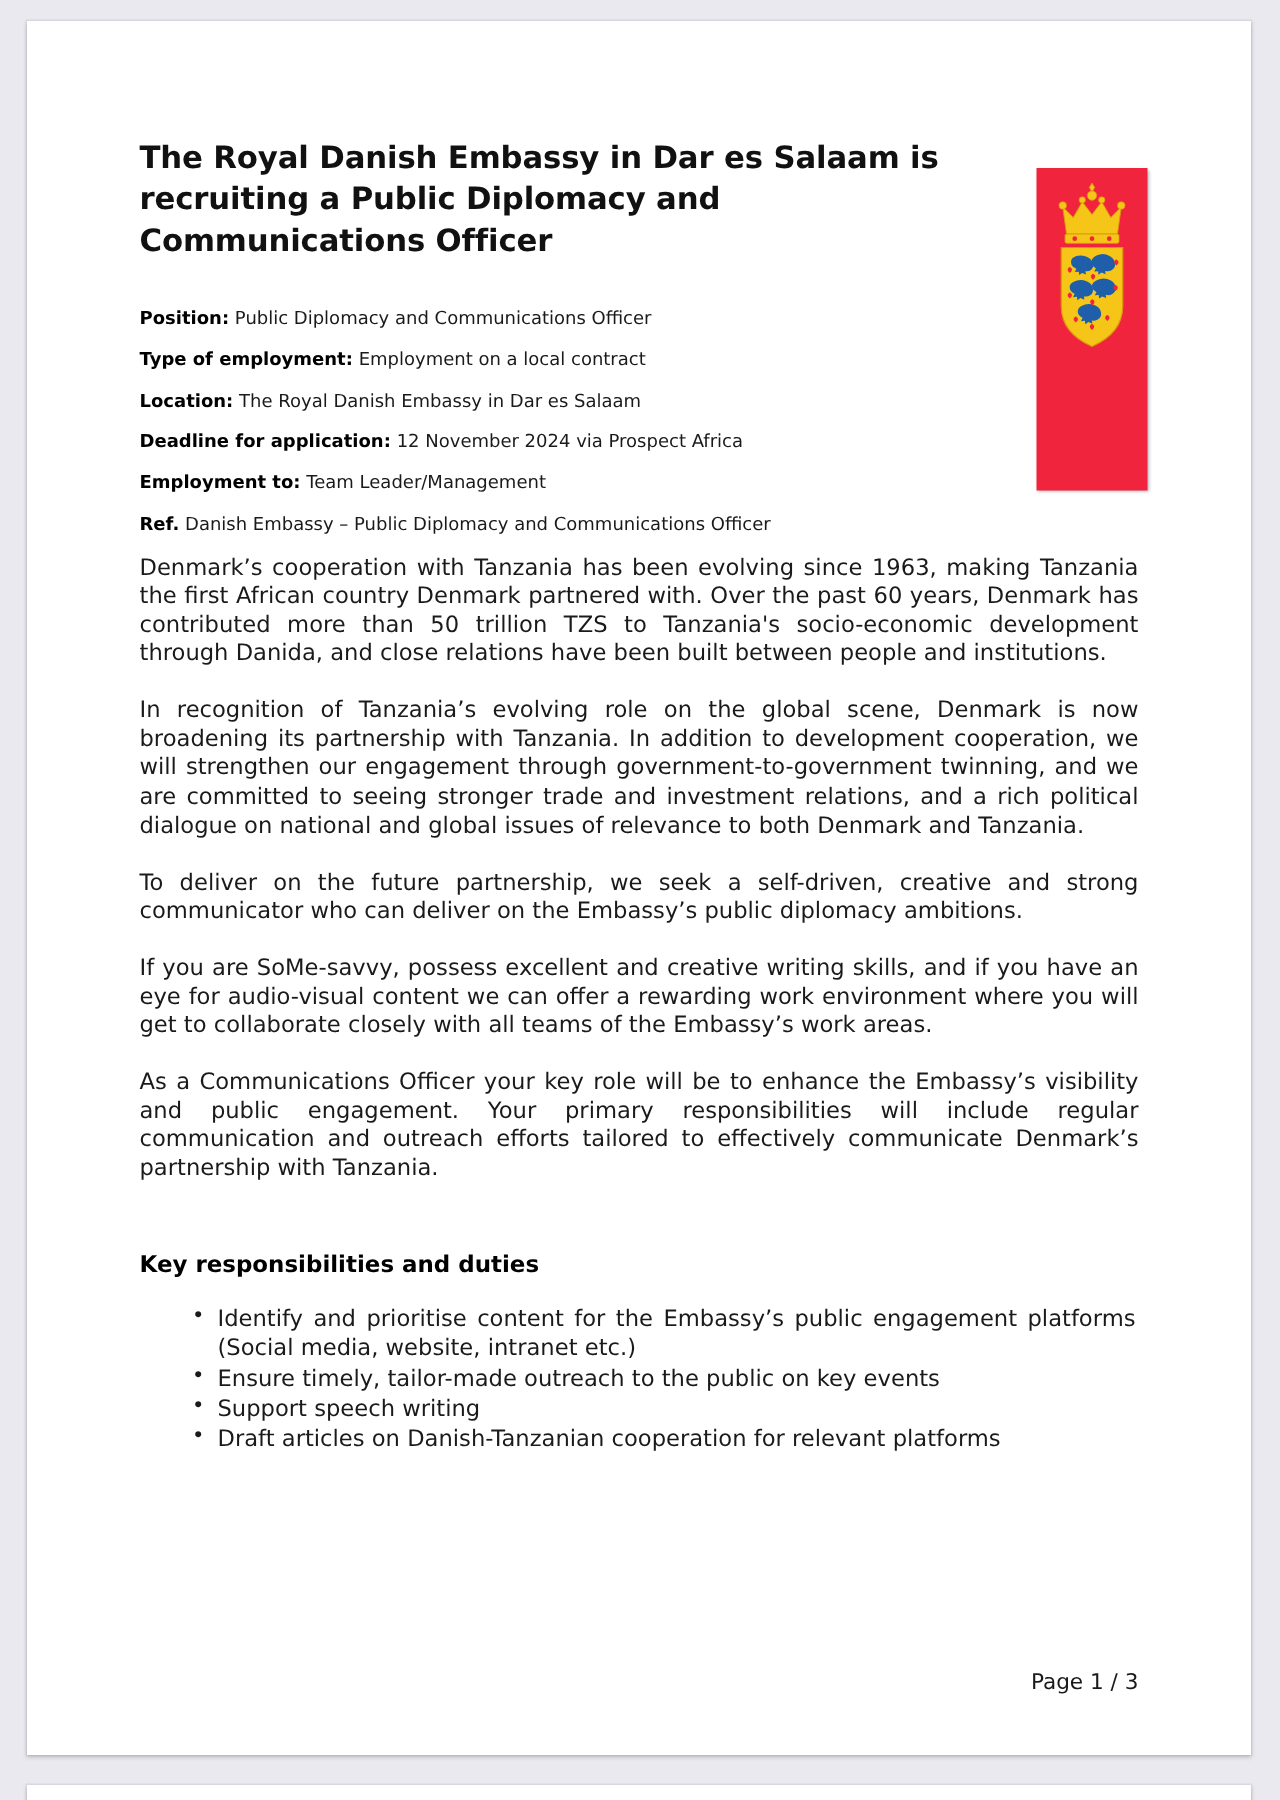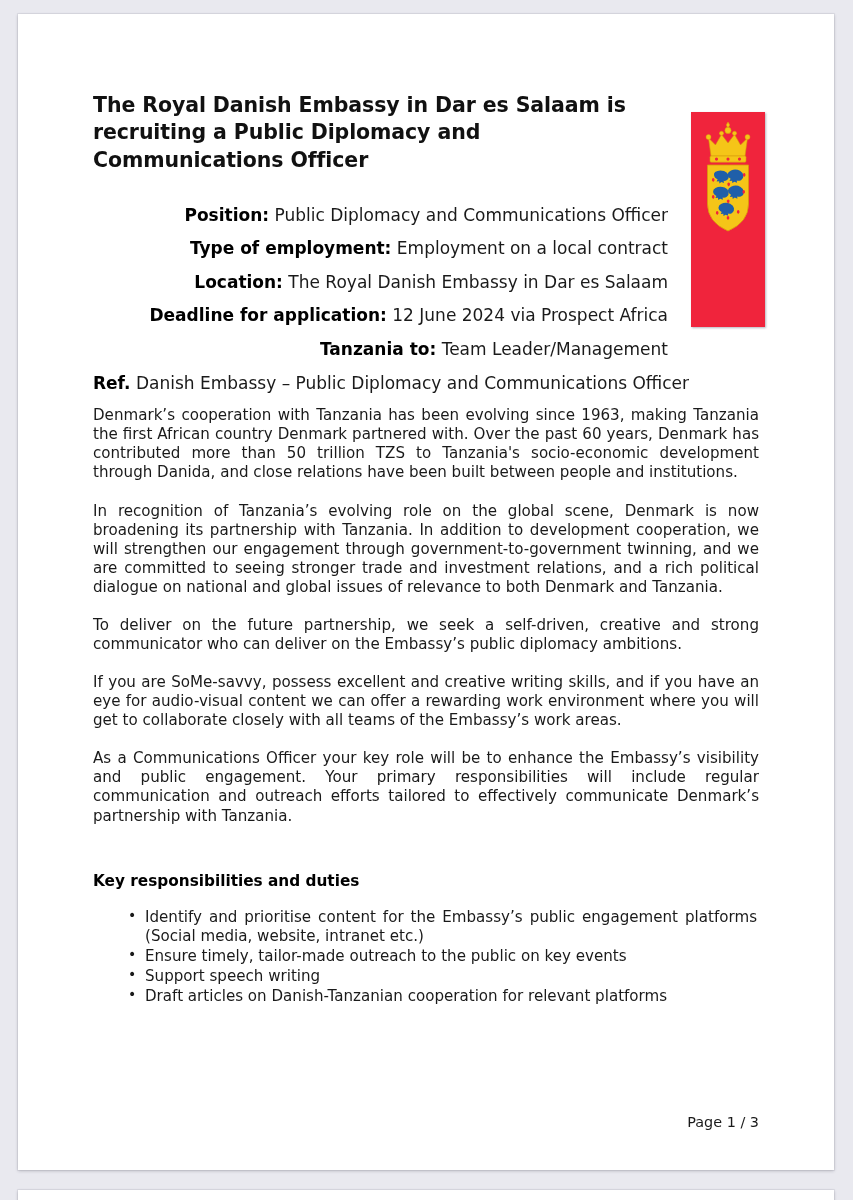--- a/index.html
+++ b/index.html
@@ -56,26 +56,25 @@
     font-weight: bold;
     line-height: 1.33;
     color: #111111;
     letter-spacing: -0.1px;
     margin: 0 0 31px 0;
   }
   .meta-list {
     width: 575px;
   }
   .meta-line {
-    font-size: 17px;
+    font-size: 12px;
     line-height: 1.24;
     color: #1a1a1a;
     margin-bottom: 12.5px;
     white-space: nowrap;
-    text-align: right;
   }
   .meta-label {
     font-weight: bold;
     color: #000000;
   }
   .meta-value {
     font-weight: normal;
   }
 
   
@@ -163,24 +162,24 @@
           <div class="meta-line">
             <span class="meta-label">Type of employment:</span>
             <span class="meta-value">Employment on a local contract</span>
           </div>
           <div class="meta-line">
             <span class="meta-label">Location:</span>
             <span class="meta-value">The Royal Danish Embassy in Dar es Salaam</span>
           </div>
           <div class="meta-line">
             <span class="meta-label">Deadline for application:</span>
-            <span class="meta-value">12 June 2024 via Prospect Africa</span>
-          </div>
-          <div class="meta-line">
-            <span class="meta-label">Tanzania to:</span>
+            <span class="meta-value">12 November 2024 via Prospect Africa</span>
+          </div>
+          <div class="meta-line">
+            <span class="meta-label">Employment to:</span>
             <span class="meta-value">Team Leader/Management</span>
           </div>
           <div class="meta-line">
             <span class="meta-label">Ref.</span>
             <span class="meta-value">Danish Embassy – Public Diplomacy and Communications Officer</span>
           </div>
         </div>
 
         <div class="emblem">
           <svg viewBox="0 0 74 125" xmlns="http://www.w3.org/2000/svg">

